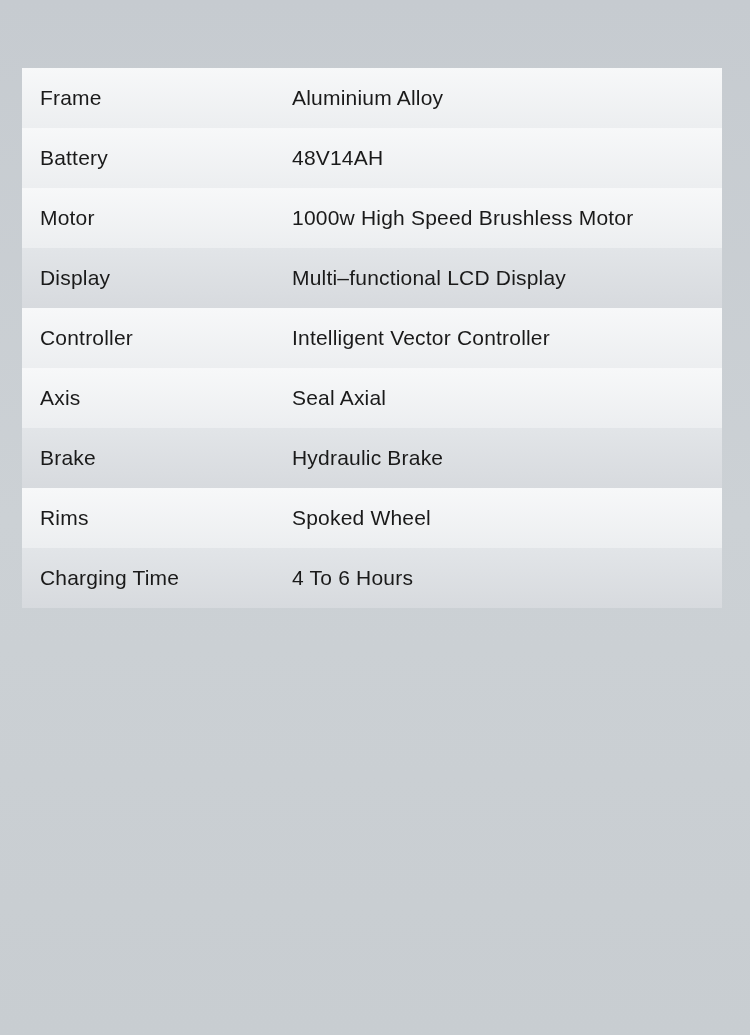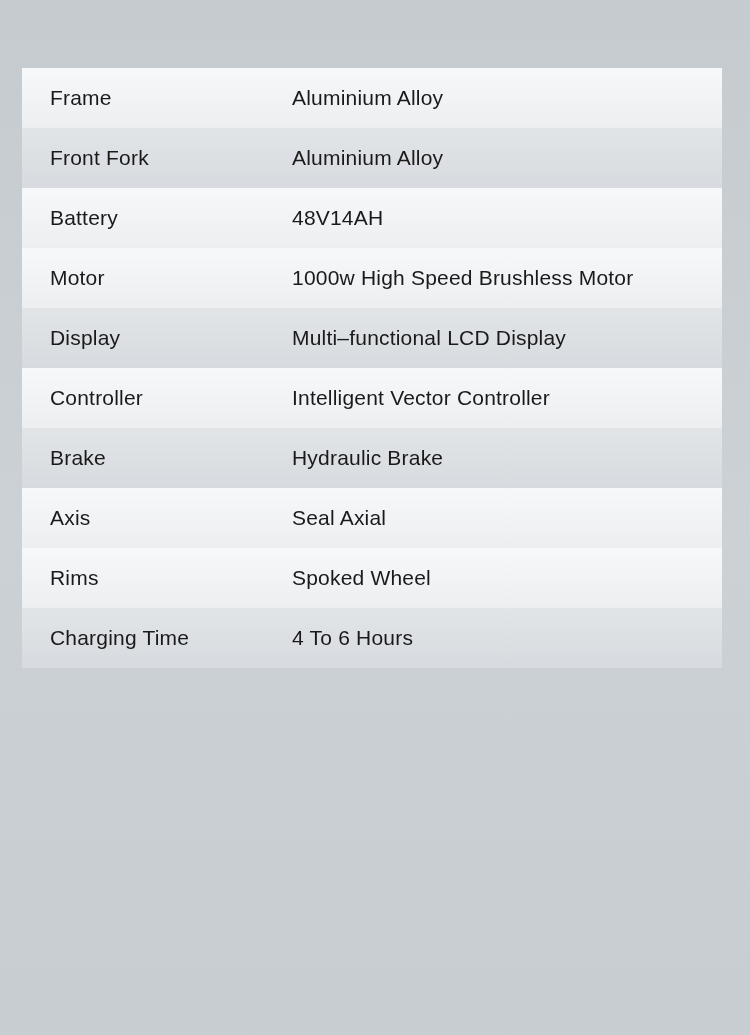--- a/index.html
+++ b/index.html
@@ -41,65 +41,61 @@
     font-size: 21px;
     color: #1a1a1a;
     font-weight: 400;
     letter-spacing: 0.2px;
     vertical-align: middle;
     padding: 0;
     white-space: nowrap;
   }
   .spec-label {
     width: 270px;
-    padding-left: 28px;
+    padding-left: 18px;
     box-sizing: border-box;
   }
   .spec-value {
     padding-left: 0;
     margin-top: 48px;
   }
 </style>
 </head>
 <body>
 
 <div class="page">
   <table class="spec-table">
     <tbody>
       <tr class="spec-row odd">
         <td class="spec-label">Frame</td>
-        <td class="spec-value">Aluminium Alloy</td>
-      </tr>
-      <tr class="spec-row even">
-        <td class="spec-label">Front Fork</td>
         <td class="spec-value">Aluminium Alloy</td>
       </tr>
       <tr class="spec-row odd">
         <td class="spec-label">Battery</td>
         <td class="spec-value">48V14AH</td>
       </tr>
       <tr class="spec-row odd">
         <td class="spec-label">Motor</td>
         <td class="spec-value">1000w High Speed Brushless Motor</td>
       </tr>
       <tr class="spec-row even">
         <td class="spec-label">Display</td>
         <td class="spec-value">Multi–functional LCD Display</td>
       </tr>
       <tr class="spec-row odd">
         <td class="spec-label">Controller</td>
         <td class="spec-value">Intelligent Vector Controller</td>
       </tr>
+      <tr class="spec-row odd">
+        <td class="spec-label">Axis</td>
+        <td class="spec-value">Seal Axial</td>
+      </tr>
       <tr class="spec-row even">
         <td class="spec-label">Brake</td>
         <td class="spec-value">Hydraulic Brake</td>
-      </tr>
-      <tr class="spec-row odd">
-        <td class="spec-label">Axis</td>
-        <td class="spec-value">Seal Axial</td>
       </tr>
       <tr class="spec-row odd">
         <td class="spec-label">Rims</td>
         <td class="spec-value">Spoked Wheel</td>
       </tr>
       <tr class="spec-row even">
         <td class="spec-label">Charging Time</td>
         <td class="spec-value">4 To 6 Hours</td>
       </tr>
     </tbody>

